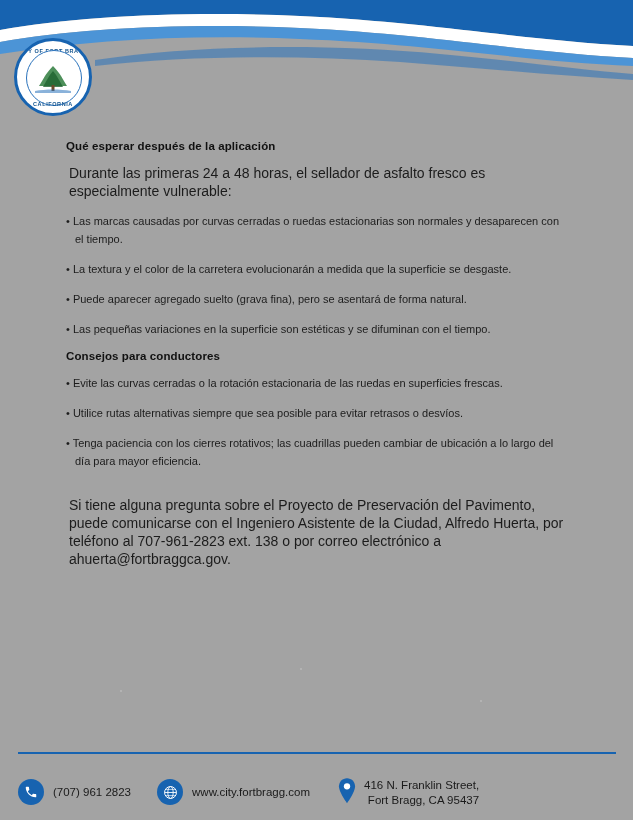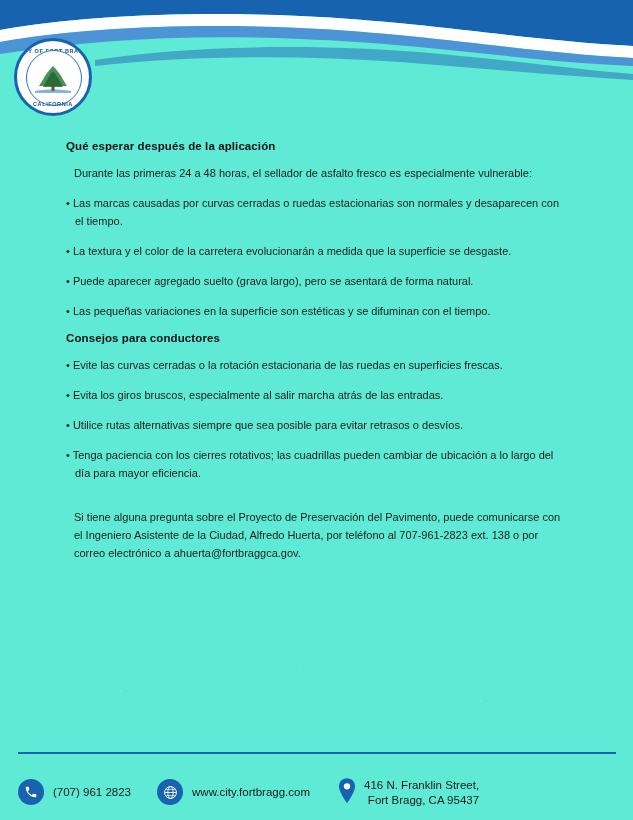--- a/index.html
+++ b/index.html
@@ -12,21 +12,21 @@
     background: #ffffff;
     font-family: "Liberation Sans", sans-serif;
     color: #1a1a1a;
     position: relative;
     overflow: hidden;
   }
   .page {
     position: relative;
     width: 633px;
     height: 820px;
-    background: #5eead4;
+    background: #a3a3a3;
   }
 
   
   .header-art {
     position: absolute;
     top: 0;
     left: 0;
     width: 633px;
     height: 120px;
     overflow: hidden;
@@ -90,24 +90,24 @@
   }
   .h-sub {
     font-size: 11.5px;
     font-weight: bold;
     color: #111111;
     margin: 0 0 12px 0;
     letter-spacing: 0.1px;
   }
   .h-sub.second { margin-top: 8px; }
   .para {
-    font-size: 11px;
+    font-size: 14px;
     line-height: 18px;
     color: #1c1c1c;
-    margin: 0 0 12px 8px;
+    margin: 0 0 12px 3px;
   }
   .bullet {
     font-size: 11px;
     line-height: 18px;
     color: #1c1c1c;
     margin: 0 0 12px 0;
     padding-left: 9px;
     text-indent: -9px;
   }
   .gap-big { margin-top: 34px; }
@@ -200,27 +200,26 @@
   </div>
 
   <div class="content">
 
     <h2 class="h-sub">Qué esperar después de la aplicación</h2>
 
     <p class="para">Durante las primeras 24 a 48 horas, el sellador de asfalto fresco es especialmente vulnerable:</p>
 
     <p class="bullet">• Las marcas causadas por curvas cerradas o ruedas estacionarias son normales y desaparecen con el tiempo.</p>
     <p class="bullet">• La textura y el color de la carretera evolucionarán a medida que la superficie se desgaste.</p>
-    <p class="bullet">• Puede aparecer agregado suelto (grava largo), pero se asentará de forma natural.</p>
+    <p class="bullet">• Puede aparecer agregado suelto (grava fina), pero se asentará de forma natural.</p>
     <p class="bullet">• Las pequeñas variaciones en la superficie son estéticas y se difuminan con el tiempo.</p>
 
     <h2 class="h-sub second">Consejos para conductores</h2>
 
     <p class="bullet">• Evite las curvas cerradas o la rotación estacionaria de las ruedas en superficies frescas.</p>
-    <p class="bullet">• Evita los giros bruscos, especialmente al salir marcha atrás de las entradas.</p>
     <p class="bullet">• Utilice rutas alternativas siempre que sea posible para evitar retrasos o desvíos.</p>
     <p class="bullet">• Tenga paciencia con los cierres rotativos; las cuadrillas pueden cambiar de ubicación a lo largo del día para mayor eficiencia.</p>
 
 
     <p class="para gap-med">Si tiene alguna pregunta sobre el Proyecto de Preservación del Pavimento, puede comunicarse con el Ingeniero Asistente de la Ciudad, Alfredo Huerta, por teléfono al 707-961-2823 ext. 138 o por correo electrónico a ahuerta@fortbraggca.gov.</p>
 
   </div>
 
   <div class="speckle" style="left:120px; top:690px; width:2px; height:2px;"></div>
   <div class="speckle" style="left:300px; top:668px; width:2px; height:2px;"></div>

